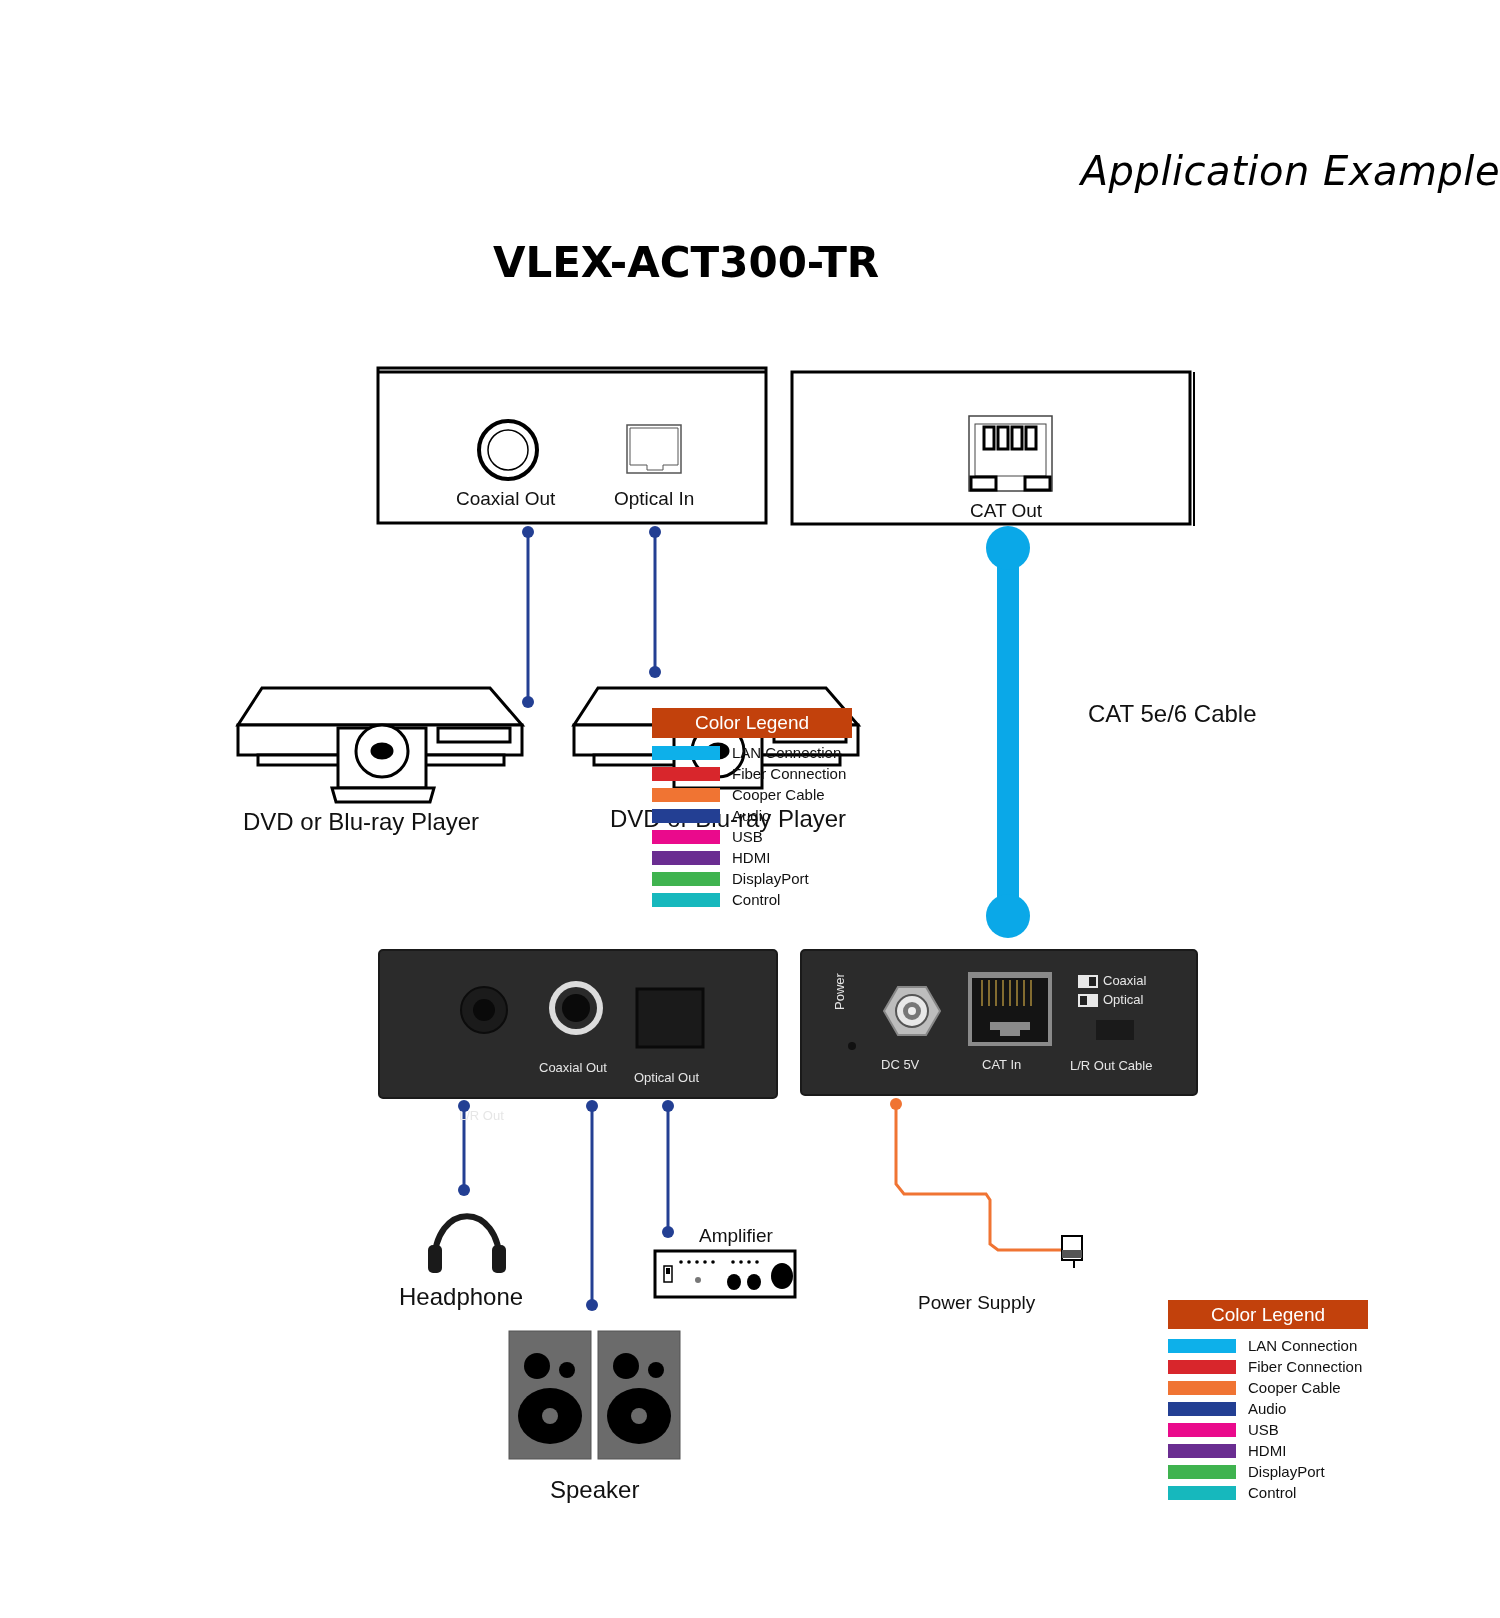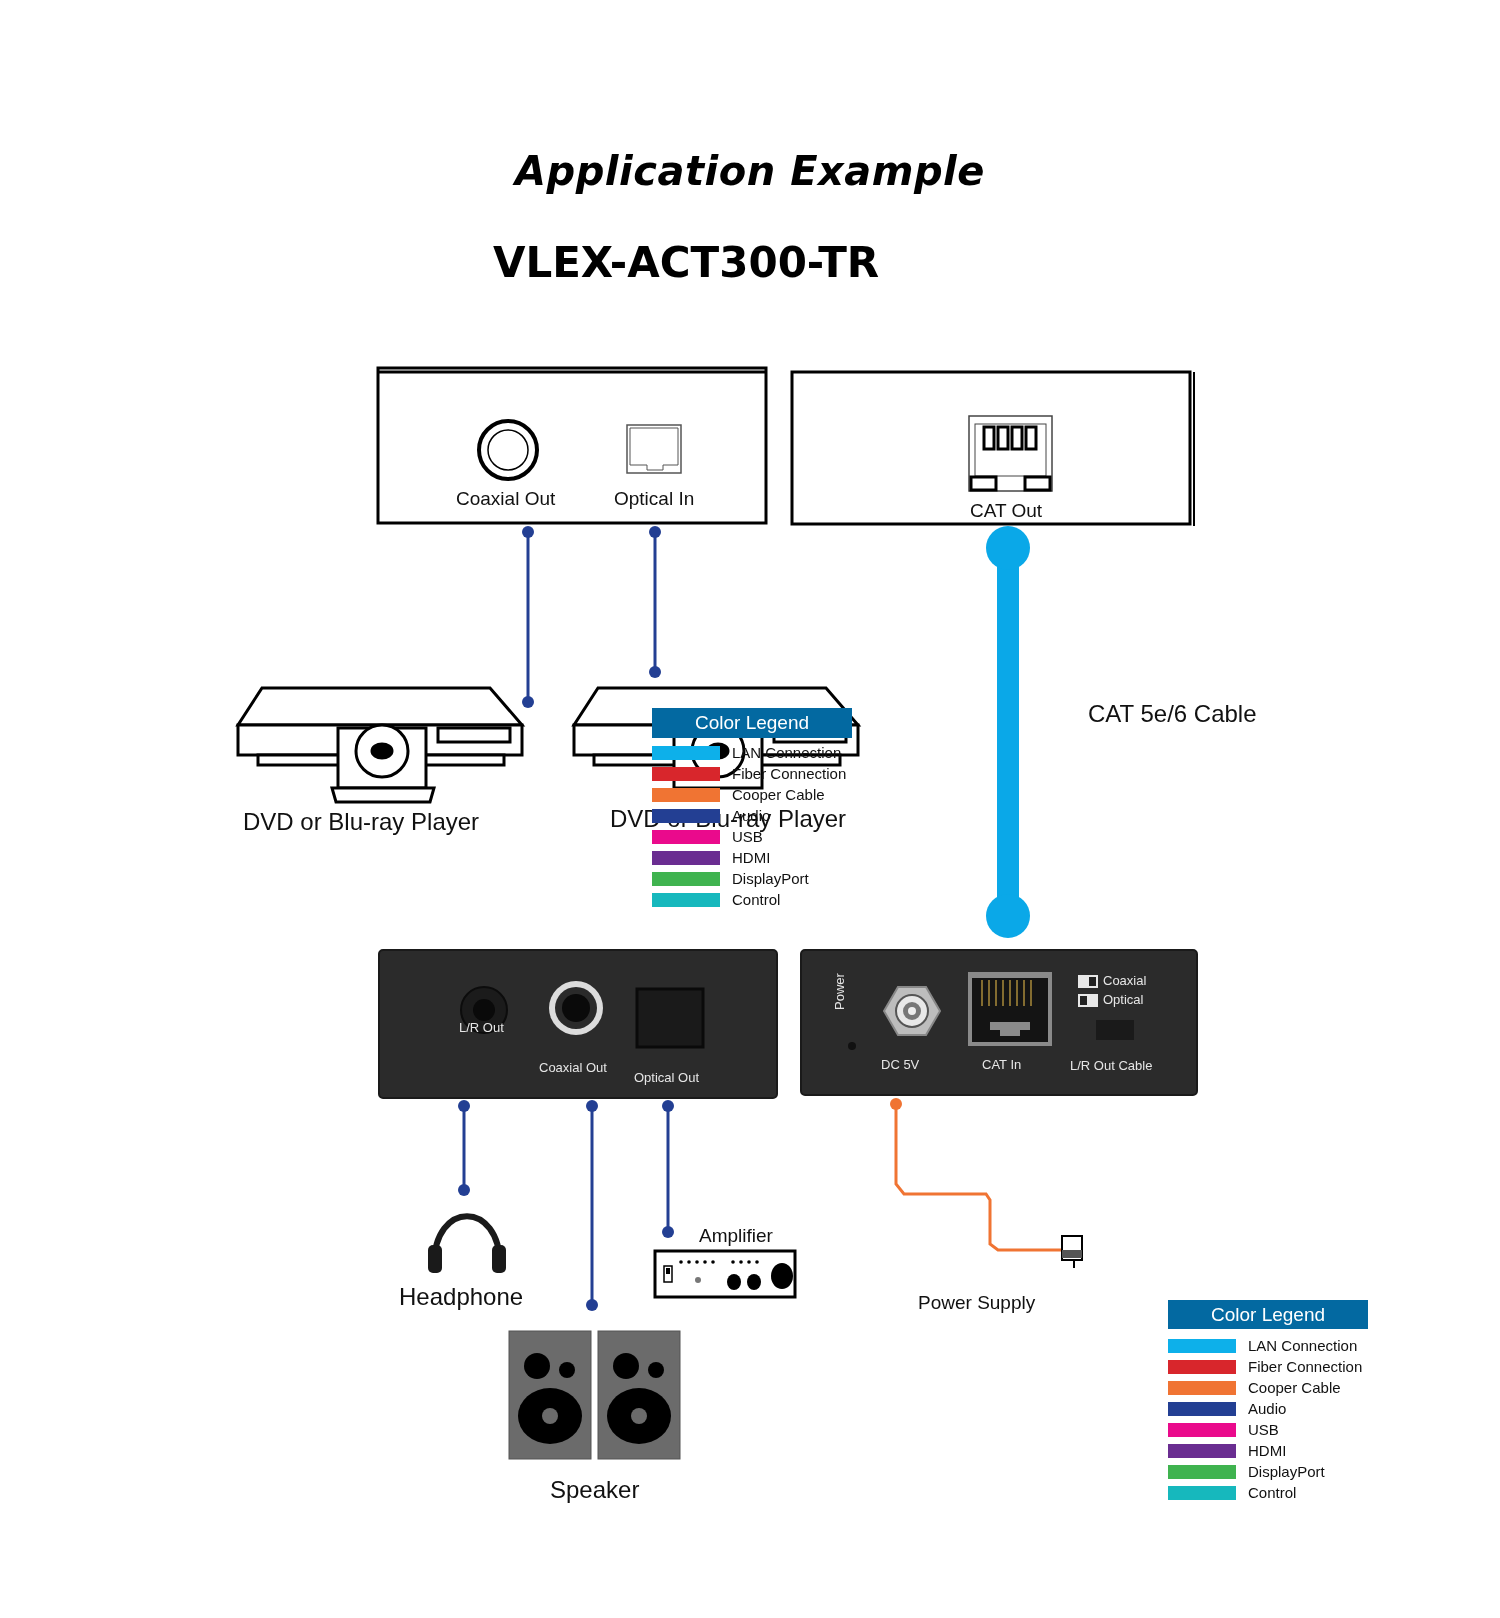--- a/index.html
+++ b/index.html
@@ -1,26 +1,26 @@
 <!DOCTYPE html>
 <html><head>
 <meta charset="utf-8">
 <style>
   html, body { margin:0; padding:0; background:#ffffff; }
   body { width:1500px; height:1618px; position:relative; overflow:hidden;
          font-family:"Liberation Sans", "DejaVu Sans", sans-serif; color:#111; }
   .abs { position:absolute; }
-  .title { font-family:"DejaVu Sans", sans-serif; font-weight:bold; font-style:italic;
-           font-size:40px; color:#000; text-align:center; width:1500px; left:0; letter-spacing:0.5px; }
+  .title { font-family:"DejaVu Sans", sans-serif; font-weight:normal; font-style:italic;
+           font-size:40px; color:#000; text-align:right; width:1500px; left:0; letter-spacing:0.5px; }
   .model { font-family:"DejaVu Sans", sans-serif; font-weight:bold; font-size:42px;
            color:#000; text-align:center; width:1372px; left:0; }
   .lbl { font-size:19px; color:#111; white-space:nowrap; }
   .lbl-big { font-size:24px; color:#111; white-space:nowrap; }
   .lbl-sm { font-size:13px; color:#e6e6e6; white-space:nowrap; }
-  .legend-head { background:#0369a1; color:#fff; text-align:center; font-size:19px; }
+  .legend-head { background:#c2410c; color:#fff; text-align:center; font-size:19px; }
   .legend-row { display:flex; align-items:center; height:21px; }
   .legend-swatch { width:68px; height:14px; margin-right:12px; }
   .legend-text { font-size:15px; color:#111; white-space:nowrap; }
 </style>
 </head>
 <body>
 
 <div class="abs title" style="top:148px;">Application Example</div>
 <div class="abs model" style="top:238px;">VLEX-ACT300-TR</div>
 
@@ -215,21 +215,21 @@
 <div class="abs lbl" style="left:456px;top:488px;">Coaxial Out</div>
 <div class="abs lbl" style="left:614px;top:488px;">Optical In</div>
 
 <div class="abs lbl" style="left:970px;top:500px;">CAT Out</div>
 
 <div class="abs lbl-big" style="left:243px;top:808px;">DVD or Blu-ray Player</div>
 <div class="abs lbl-big" style="left:610px;top:805px;">DVD or Blu-ray Player</div>
 
 <div class="abs lbl-big" style="left:1088px;top:700px;">CAT 5e/6 Cable</div>
 
-<div class="abs lbl-sm" style="left:459px;top:1020px;">L/R Out</div>
+<div class="abs lbl-sm" style="left:459px;top:1108px;">L/R Out</div>
 <div class="abs lbl-sm" style="left:539px;top:1060px;">Coaxial Out</div>
 <div class="abs lbl-sm" style="left:634px;top:1060px;margin-top:10px;">Optical Out</div>
 
 <div class="abs lbl-sm" style="left:832px;top:1010px;transform:rotate(-90deg);transform-origin:left top;">Power</div>
 <div class="abs lbl-sm" style="left:881px;top:1057px;">DC 5V</div>
 <div class="abs lbl-sm" style="left:982px;top:1057px;">CAT In</div>
 <div class="abs lbl-sm" style="left:1070px;top:1058px;">L/R Out Cable</div>
 <div class="abs lbl-sm" style="left:1103px;top:973px;">Coaxial</div>
 <div class="abs lbl-sm" style="left:1103px;top:992px;">Optical</div>
 

